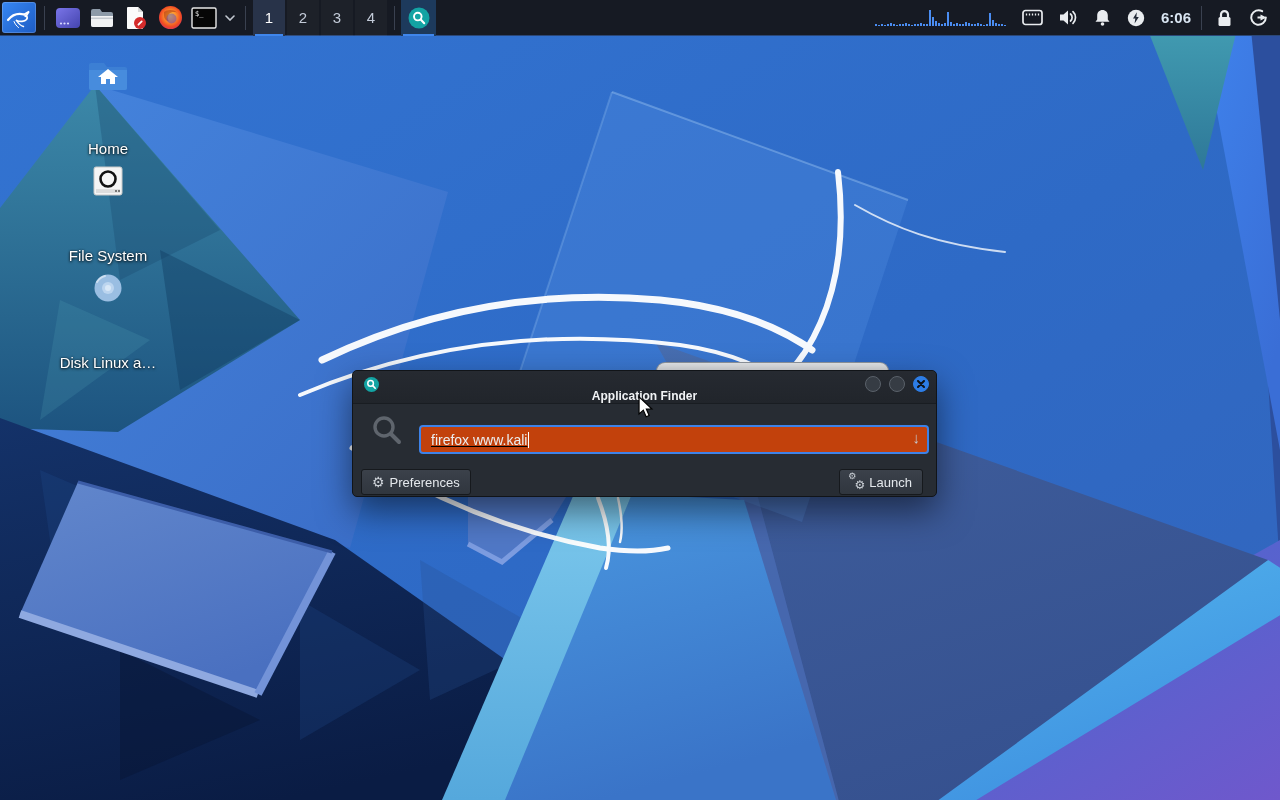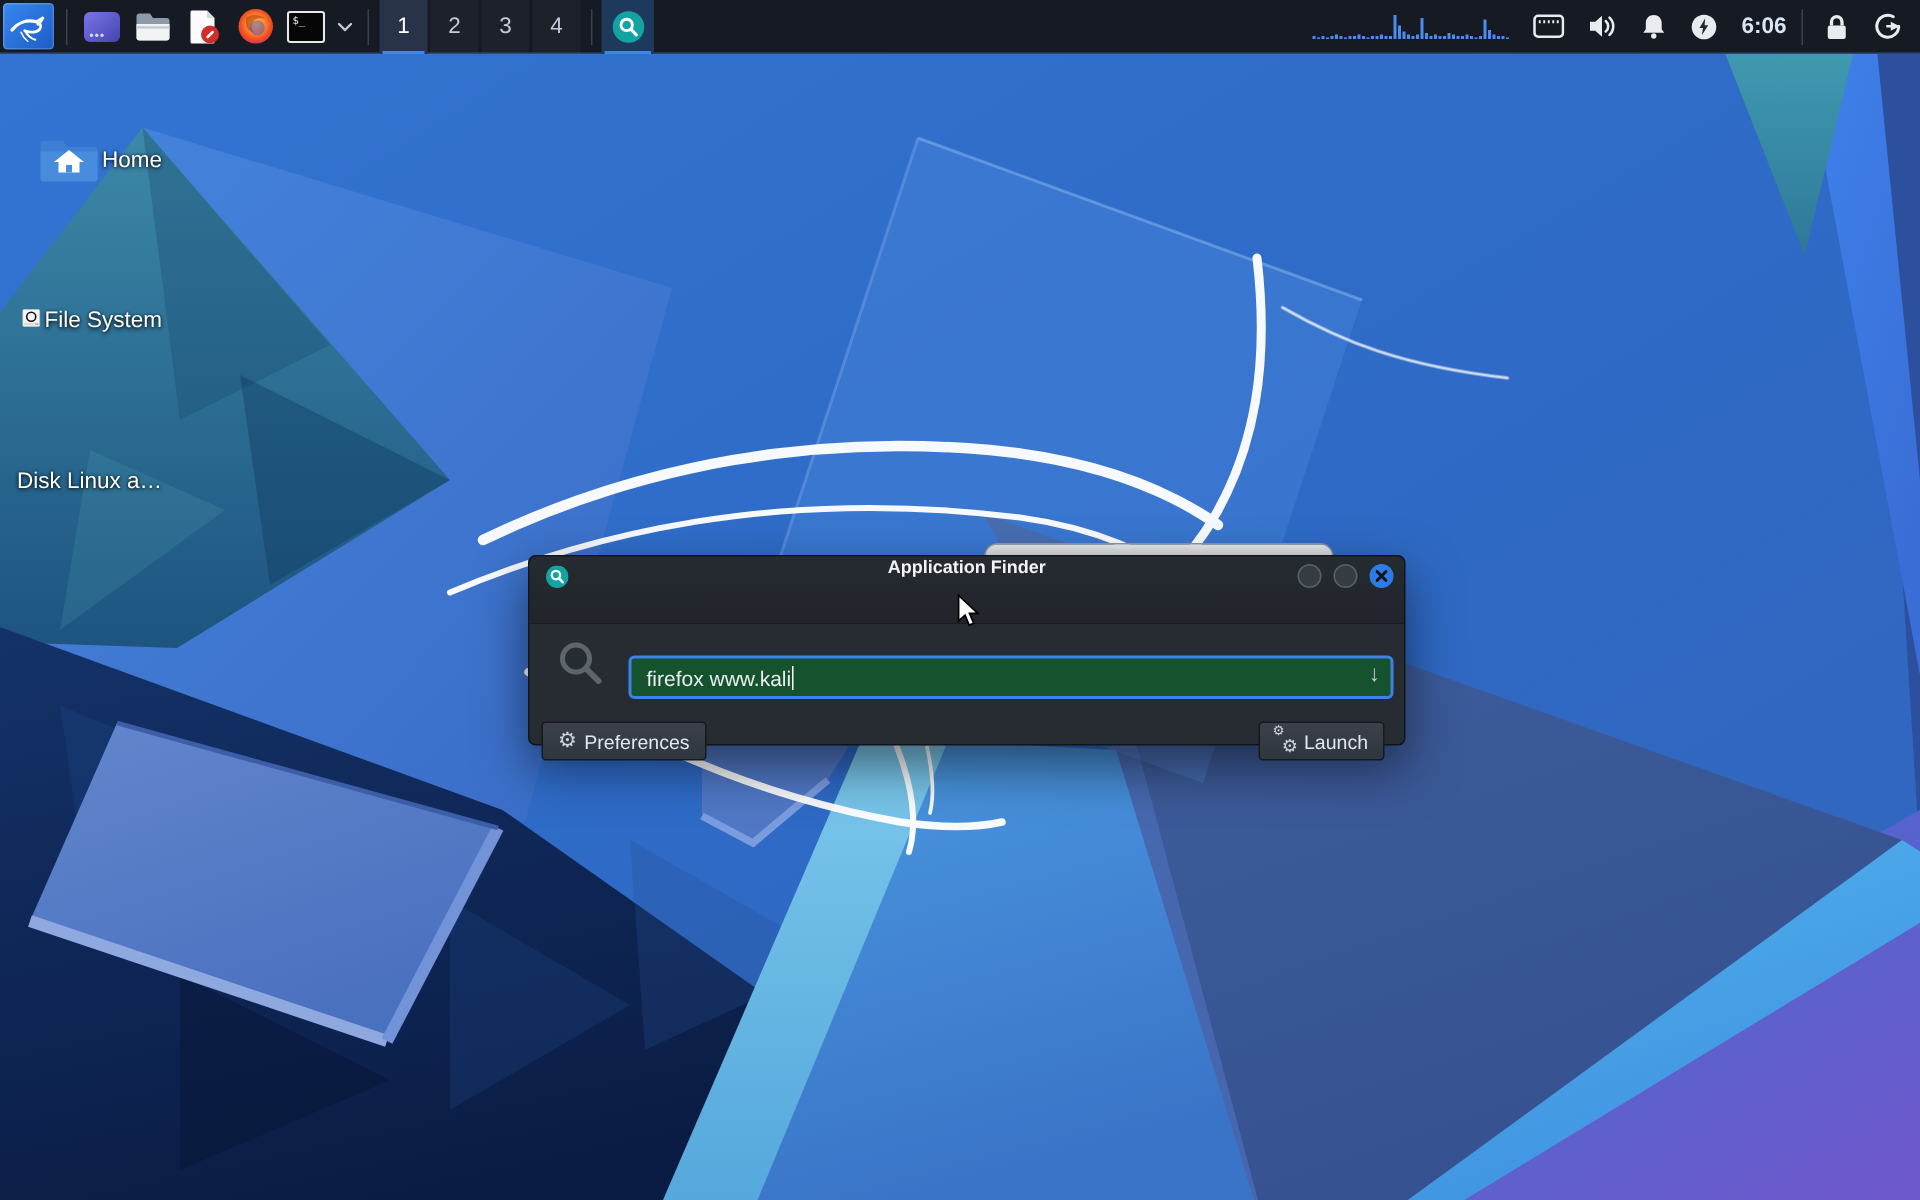--- a/index.html
+++ b/index.html
@@ -5,50 +5,50 @@
   html,body{margin:0;padding:0;background:#000;}
   *{box-sizing:border-box;}
   .screen{position:relative;width:1280px;height:800px;overflow:hidden;
     font-family:"Liberation Sans","DejaVu Sans",sans-serif;}
 
   
   .wallpaper{position:absolute;inset:0;z-index:0;}
 
   
   .desktop-icons{position:absolute;left:12px;top:50px;width:96px;z-index:2;}
-  .dicon{width:96px;height:107px;display:flex;flex-direction:row;align-items:center;
-    justify-content:flex-end;cursor:default;}
+  .dicon{width:96px;height:107px;display:flex;flex-direction:column;align-items:center;
+    justify-content:space-between;cursor:default;margin-left:48px;}
   .dicon svg{width:44px;height:44px;margin-top:2px;}
   .dlabel{margin-top:6px;font-size:15px;color:#ffffff;text-align:center;line-height:17px;
     text-shadow:0 1px 3px rgba(0,0,0,.85), 0 0 2px rgba(0,0,0,.6);white-space:nowrap;}
 
   
   .ghost-window{position:absolute;left:656px;top:362px;width:233px;height:14px;z-index:5;
     border-radius:9px 9px 0 0;background:linear-gradient(#e6e8ea,#c6c9cd);
     border:1px solid #8f959c;border-bottom:none;}
 
   
   .dialog{position:absolute;left:352px;top:370px;width:585px;height:127px;z-index:10;
     background:#272c33;border:1px solid #111418;border-radius:5px;
     box-shadow:0 14px 34px rgba(0,0,0,.5);}
-  .titlebar{position:relative;height:45px;background:linear-gradient(#262a31,#21252b);
+  .titlebar{position:relative;height:33px;background:linear-gradient(#262a31,#21252b);
     border-bottom:1px solid #191d22;border-radius:5px 5px 0 0;
-    display:flex;align-items:flex-start;}
+    display:flex;align-items:flex-end;}
   .tb-icon{position:absolute;left:11px;top:6px;width:15px;height:15px;}
   .tb-title{flex:1;text-align:center;font-size:12px;font-weight:bold;color:#f1f3f5;}
   .winbtns{position:absolute;right:7px;top:5px;display:flex;gap:8px;}
   .wbtn{width:16px;height:16px;border-radius:50%;}
   .wbtn.plain{background:#363c44;border:1px solid #5a616a;}
   .wbtn.close{background:#2d7de6;border:1px solid #2d7de6;display:flex;align-items:center;justify-content:center;}
 
   .dialog-body{position:relative;height:98px;}
   .big-search{position:absolute;left:18px;top:10px;width:34px;height:34px;}
   .search-input{position:absolute;left:66px;top:21px;width:510px;height:29px;
-    background:#14532d;border:2px solid #3d82e8;border-radius:4px;
-    display:flex;align-items:center;padding:0 26px 0 10px;}
+    background:#c2410c;border:2px solid #3d82e8;border-radius:4px;
+    display:flex;align-items:center;padding:0 26px 0 10px;text-decoration:underline;}
   .input-text{font-size:14px;color:#eaedef;white-space:pre;}
   .caret{display:inline-block;width:1px;height:16px;background:#ffffff;margin-left:1px;}
   .dd-arrow{position:absolute;right:7px;top:2px;font-size:15px;color:#c3c8cf;}
 
   .btn-row{position:absolute;left:0;right:0;top:65px;height:26px;}
   .xbtn{position:absolute;height:26px;display:inline-flex;align-items:center;gap:5px;
     background:linear-gradient(#3b414a,#30363e);border:1px solid #16191d;border-radius:3px;
     color:#e4e8ec;font-size:13px;font-family:inherit;padding:0 10px;cursor:default;}
   .xbtn .gear{font-size:14px;color:#cdd2d8;line-height:1;
     font-family:"DejaVu Sans",sans-serif;}

